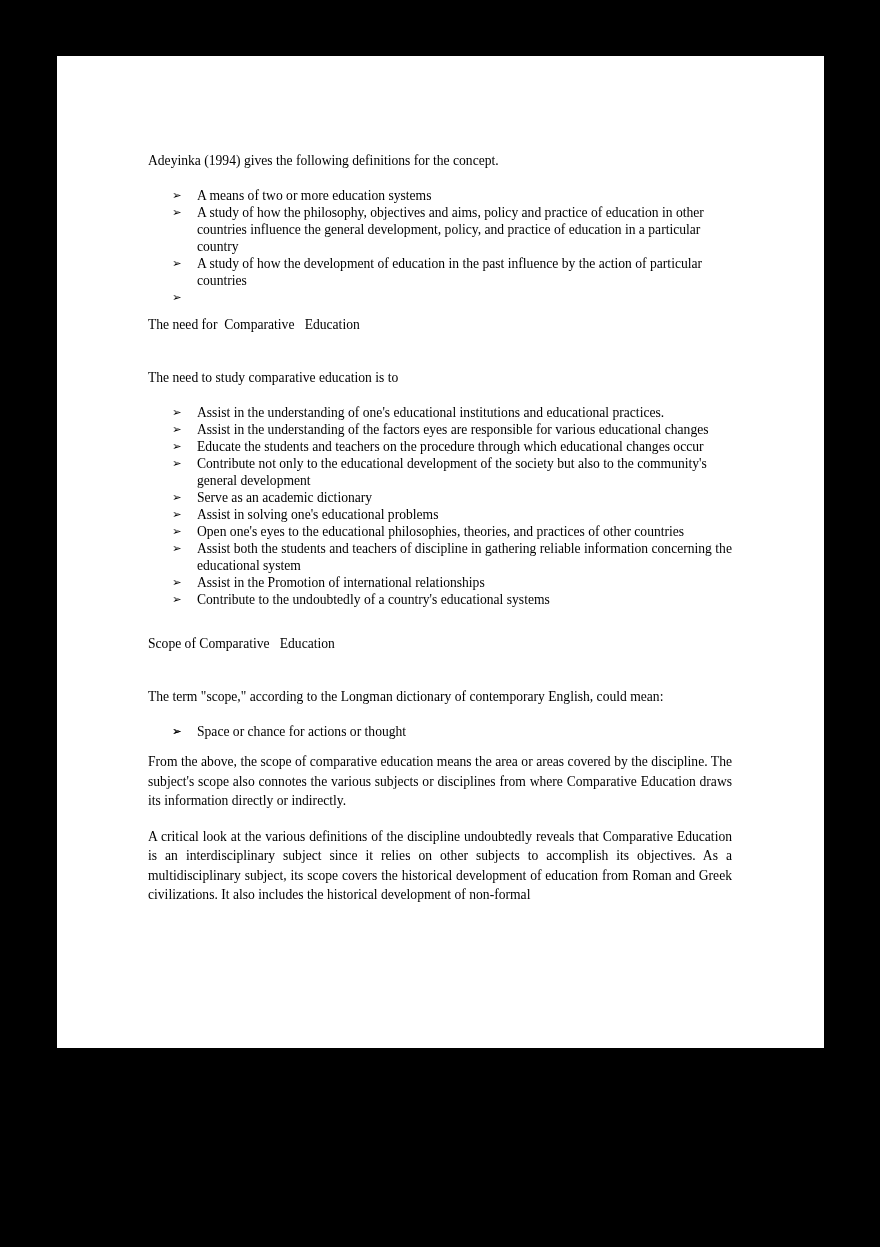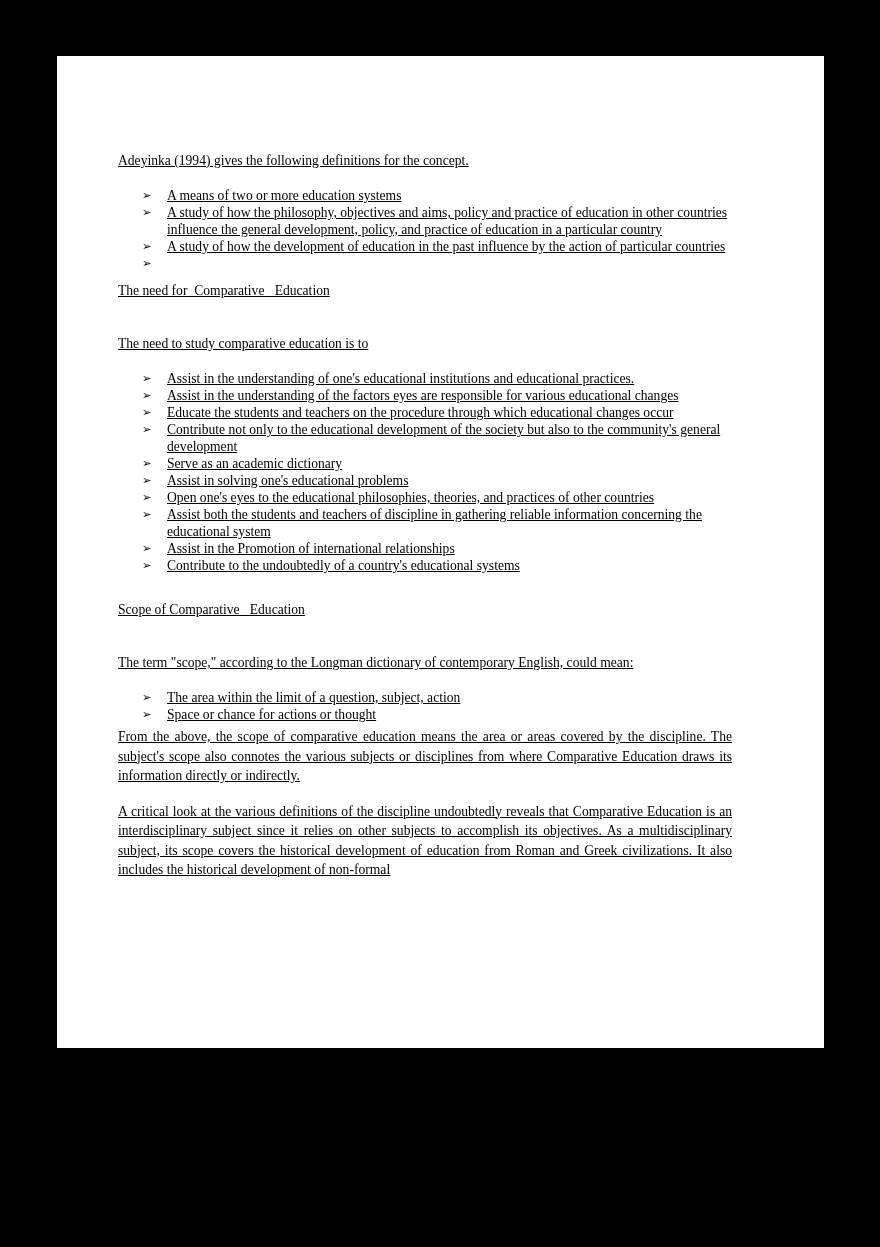--- a/index.html
+++ b/index.html
@@ -18,24 +18,23 @@
     left: 57px;
     top: 56px;
     width: 767px;
     height: 992px;
     background: #ffffff;
     color: #000000;
     box-sizing: border-box;
     overflow: hidden;
   }
   .content {
-    padding: 96px 92px 0 61px;
+    padding: 96px 92px 0 91px;
     font-size: 13.6px;
     line-height: 17px;
-    text-decoration: underline;
   }
   .para {
     margin: 0 0 0 0;
   }
   .gap {
     margin-top: 36px;
   }
   .heading {
     margin-top: 27px;
     white-space: pre-wrap;
@@ -53,21 +52,21 @@
   ul.arrow-list li .marker {
     position: absolute;
     left: 24px;
     top: 0;
     font-family: "DejaVu Sans", sans-serif;
     font-size: 11.5px;
   }
   .just {
     text-align: justify;
     line-height: 19.5px;
-    margin-top: 4px;
+    margin-top: 12px;
   }
 </style>
 </head>
 <body>
 
 <div class="paper">
   <div class="content">
 
     <p class="para">Adeyinka (1994) gives the following definitions for the concept.</p>
 
@@ -93,21 +92,21 @@
         <li><span class="marker">➢</span><span>Assist both the students and teachers of discipline in gathering reliable information concerning the educational system</span></li>
         <li><span class="marker">➢</span><span>Assist in the Promotion of international relationships</span></li>
         <li><span class="marker">➢</span><span>Contribute to the undoubtedly of a country's educational systems</span></li>
       </ul>
 
     <p class="para heading">Scope of Comparative   Education</p>
 
     <p class="para gap">The term "scope," according to the Longman dictionary of contemporary English, could mean:</p>
 
     <ul class="arrow-list">
-        <li><span class="marker">➢</span><span>The area within the limit of a question, subject, action</span></li>
+        <li><span class="marker">➢</span></li>
         <li><span class="marker">➢</span><span>Space or chance for actions or thought</span></li>
       </ul>
 
     <p class="para just">From the above, the scope of comparative education means the area or areas covered by the discipline. The subject's scope also connotes the various subjects or disciplines from where Comparative Education draws its information directly or indirectly.</p>
 
     <p class="para just" style="margin-top:16px">A critical look at the various definitions of the discipline undoubtedly reveals that Comparative Education is an interdisciplinary subject since it relies on other subjects to accomplish its objectives. As a multidisciplinary subject, its scope covers the historical development of education from Roman and Greek civilizations. It also includes the historical development of non-formal</p>
 
   </div>
 </div>
 

